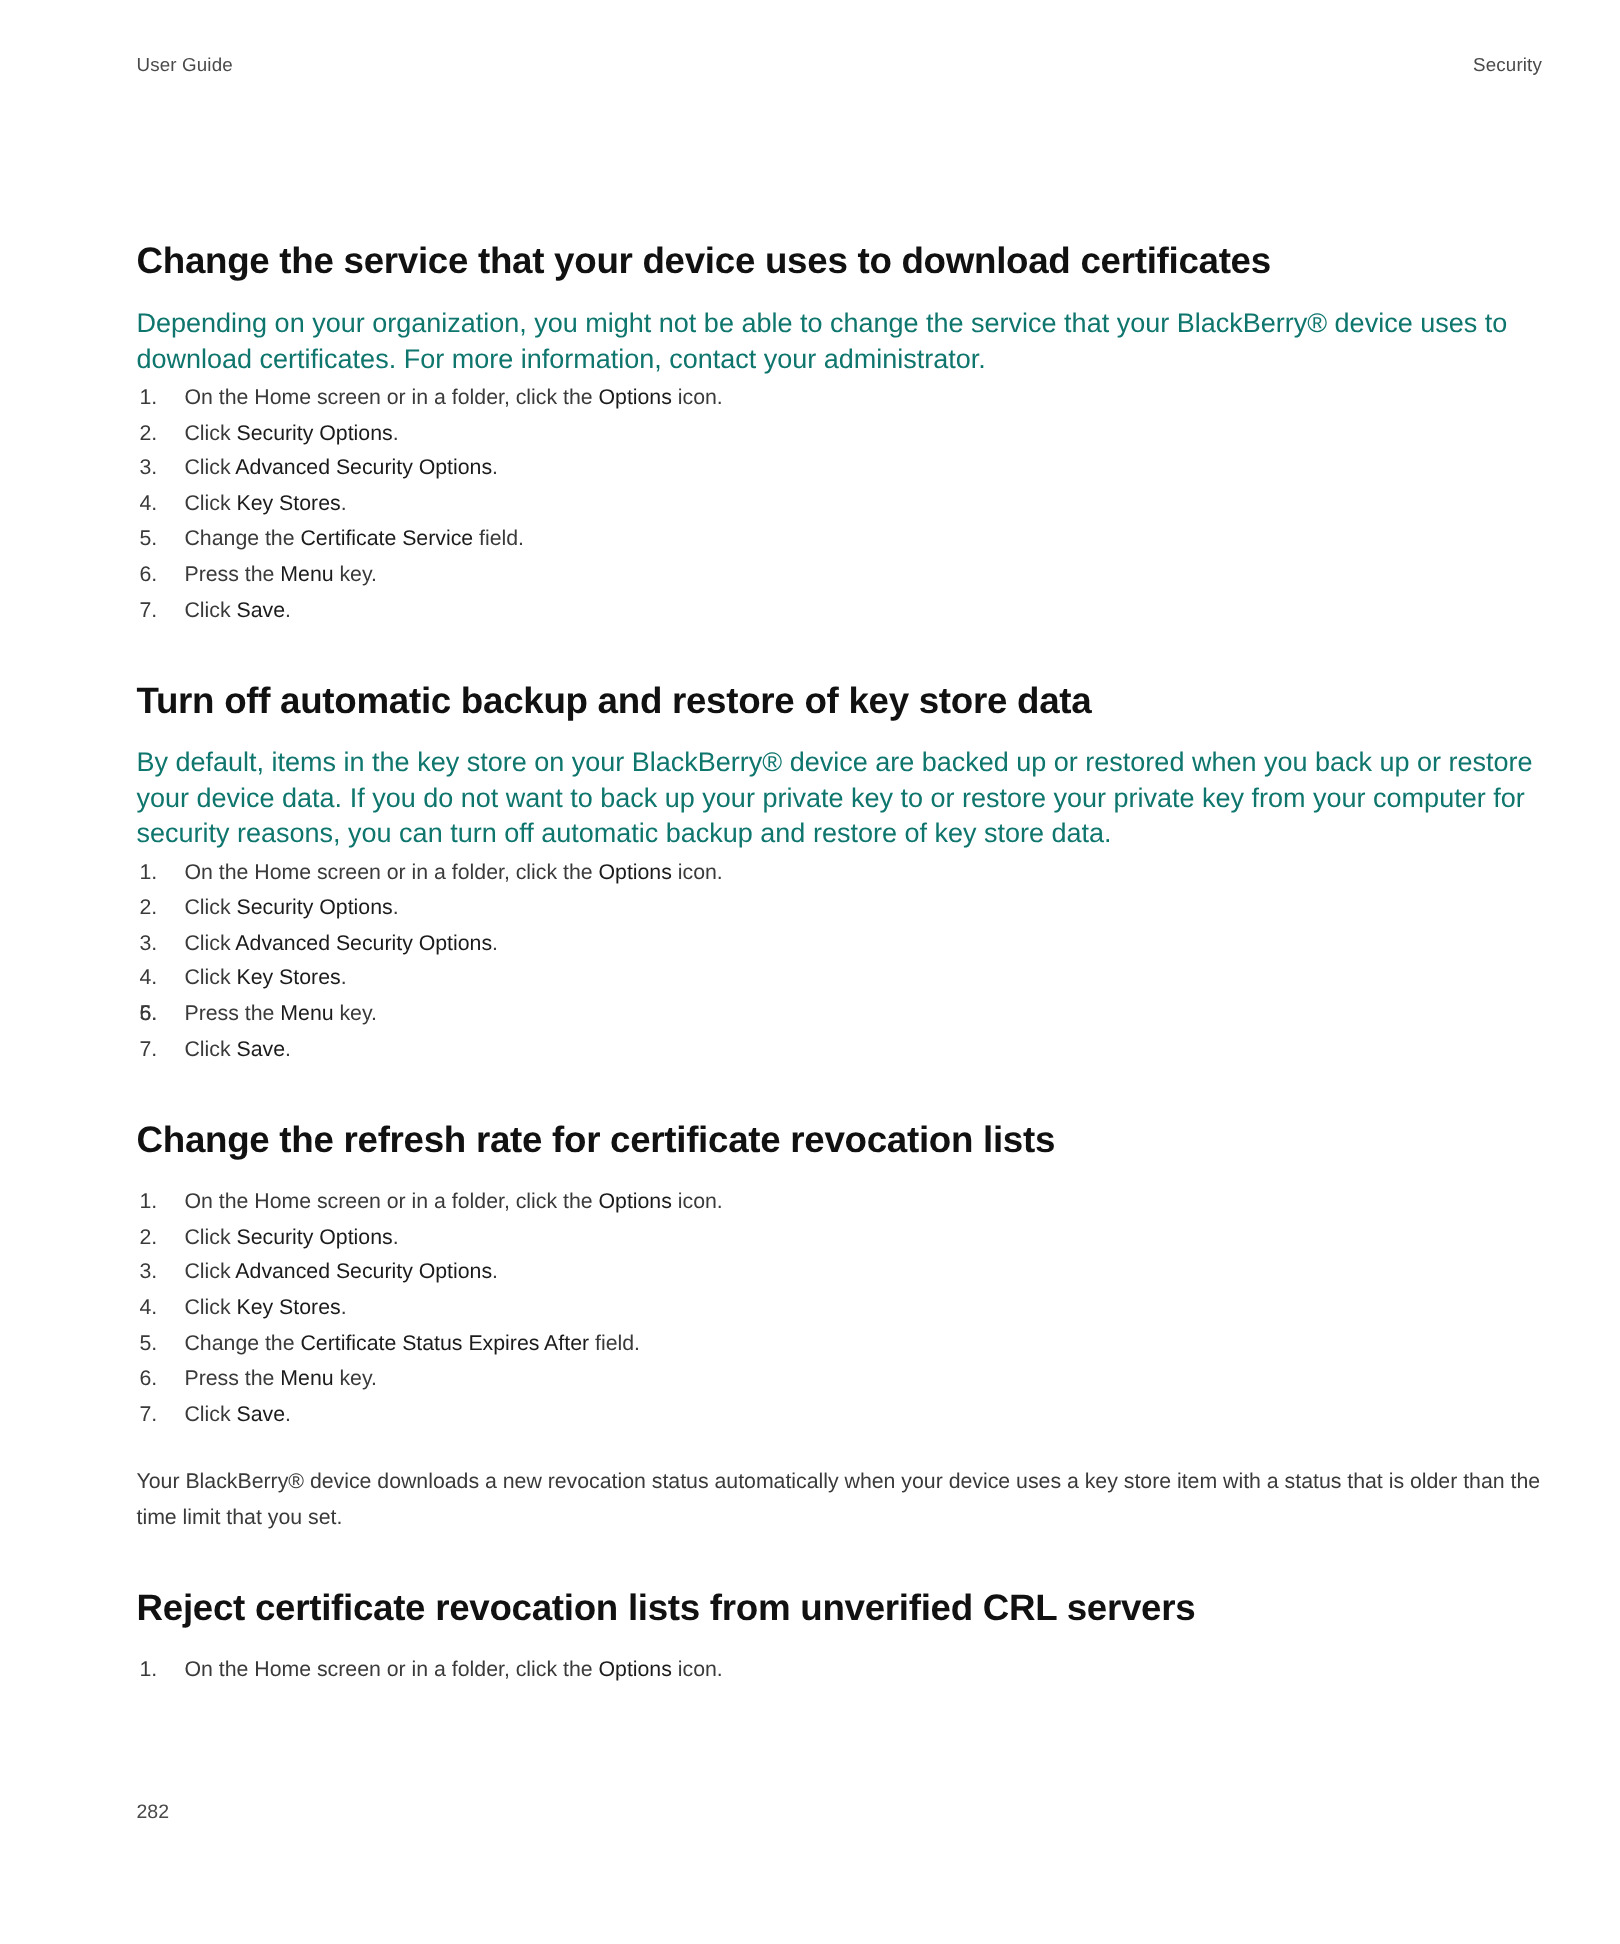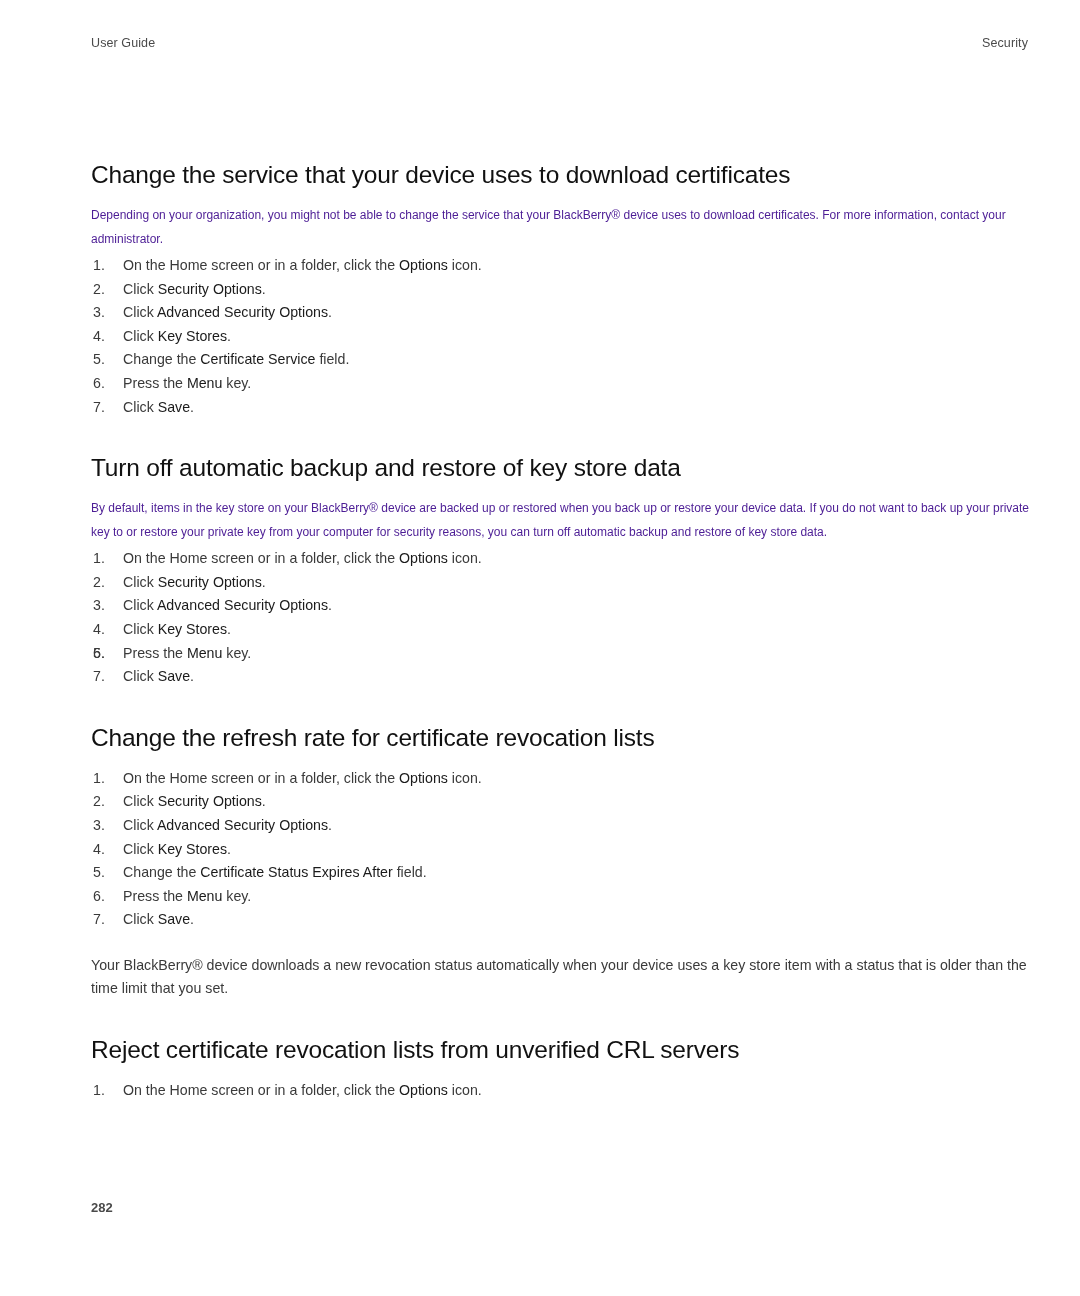--- a/index.html
+++ b/index.html
@@ -36,33 +36,33 @@
   }
   .content {
     position: absolute;
     top: 160px;
     left: 73px;
     width: 940px;
   }
   h2.section-title {
     font-size: 24.5px;
     line-height: 30px;
-    font-weight: normal;
+    font-weight: bold;
     color: #111111;
     margin: 0 0 14px 0;
     letter-spacing: -0.2px;
   }
   .section + .section {
     margin-top: 34px;
   }
   p.body-text {
-    font-size: 12px;
+    font-size: 18px;
     line-height: 23.5px;
     margin: 0 0 3px 0;
-    color: #4c1d95;
+    color: #0f766e;
   }
   p.note-text {
     font-size: 14.2px;
     line-height: 23.5px;
     margin: 22px 0 0 0;
     color: #3a3a3a;
   }
   ol.steps {
     list-style: none;
     margin: 2px 0 0 0;
@@ -85,21 +85,20 @@
     text-align: left;
     color: #3a3a3a;
   }
   b, strong { font-weight: normal; color: #1b1b1b; }
   .page-number {
     position: absolute;
     left: 73px;
     top: 1200px;
     font-size: 13px;
     color: #4a4a4a;
-    font-weight: bold;
   }
   .trailing-note { margin-top: 20px; }
 </style>
 </head>
 <body>
 
 <div class="page">
 
   <div class="running-head">
     <span>User Guide</span>

